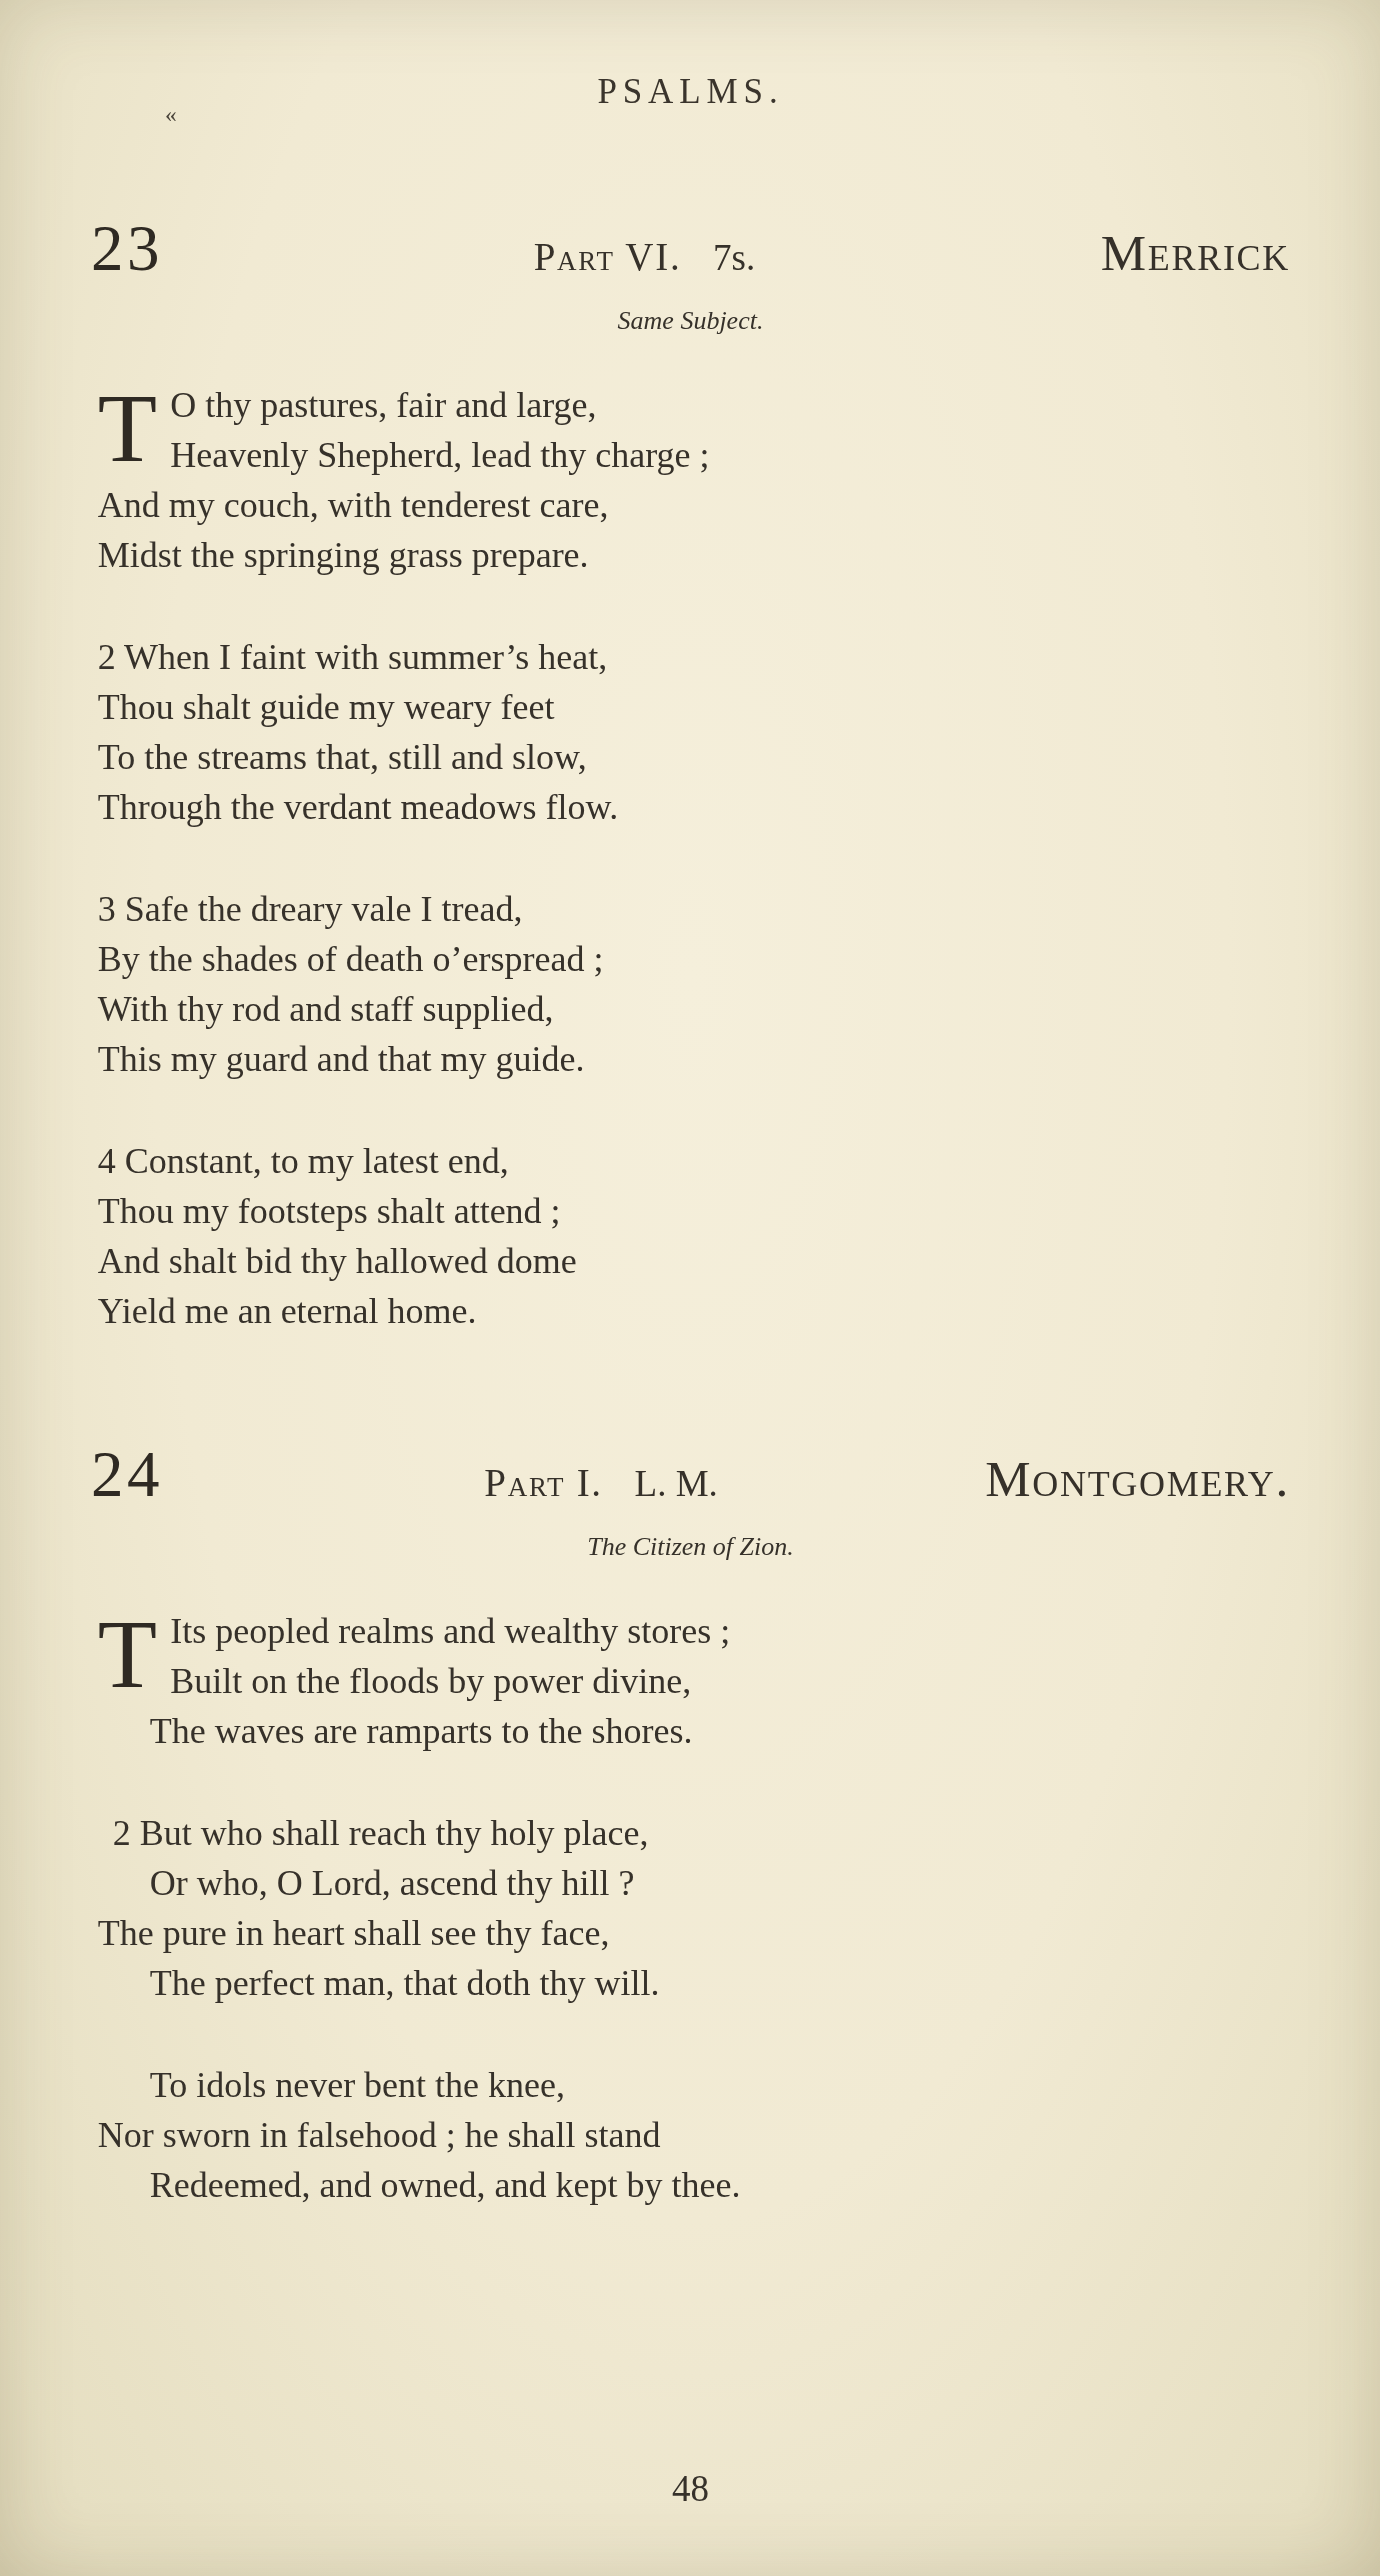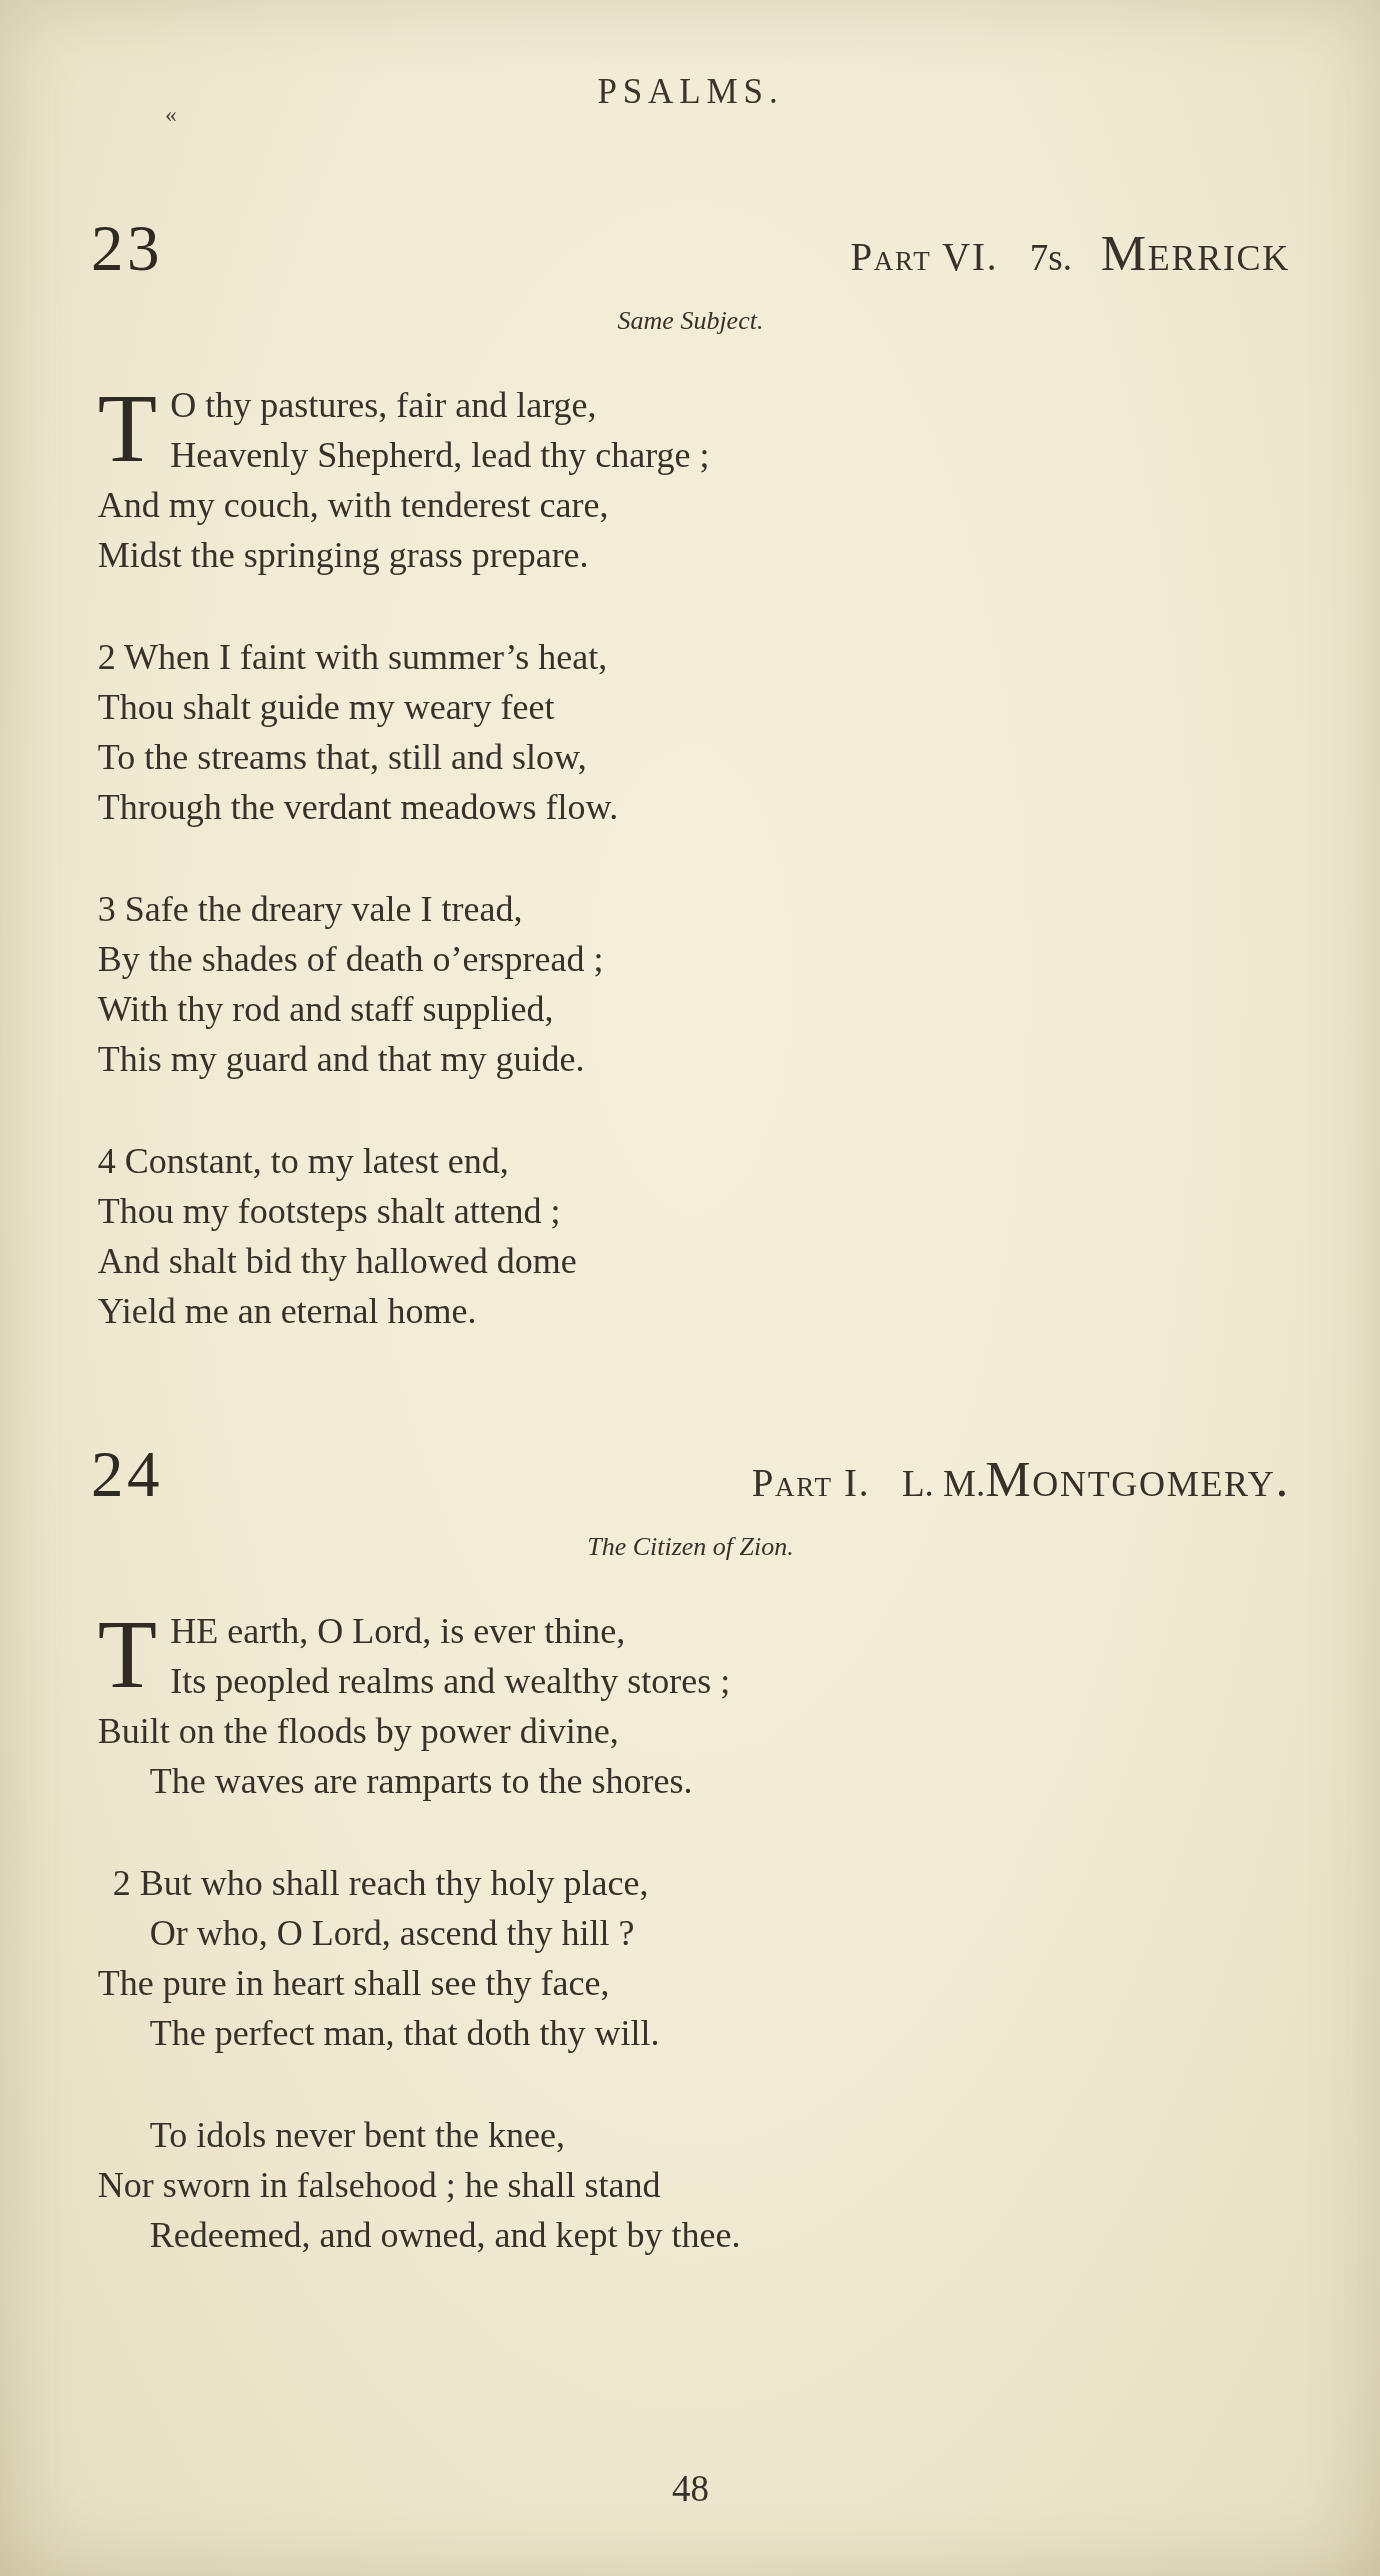--- a/index.html
+++ b/index.html
@@ -44,21 +44,21 @@
     margin-top: 101px;
   }
   .hymn-number {
     font-size: 65px;
     letter-spacing: 3.4px;
     min-width: 126px;
     color: #2f2a23;
   }
   .hymn-meta {
     flex: 1;
-    text-align: right;
+    text-align: center;
     font-size: 39px;
   }
   .sc {
     font-variant: small-caps;
     letter-spacing: 1.7px;
   }
   .hymn-meter {
     margin-left: 22px;
     font-size: 37px;
   }
@@ -167,21 +167,20 @@
       <span class="hymn-meta">
         <span class="sc">Part I.</span>
         <span class="hymn-meter">L. M.</span>
       </span>
       <span class="hymn-author sc">Montgomery.</span>
     </div>
     <div class="hymn-title">The Citizen of Zion.</div>
 
     <div class="stanza opening">
       <span class="dropcap">T</span>
-      <div class="line">HE earth, O Lord, is ever thine,</div>
       <div class="line indent-sm">Its peopled realms and wealthy stores ;</div>
       <div class="line">Built on the floods by power divine,</div>
       <div class="line indent">The waves are ramparts to the shores.</div>
     </div>
 
     <div class="stanza">
       <div class="line indent-sm">2 But who shall reach thy holy place,</div>
       <div class="line indent">Or who, O Lord, ascend thy hill ?</div>
       <div class="line">The pure in heart shall see thy face,</div>
       <div class="line indent">The perfect man, that doth thy will.</div>

